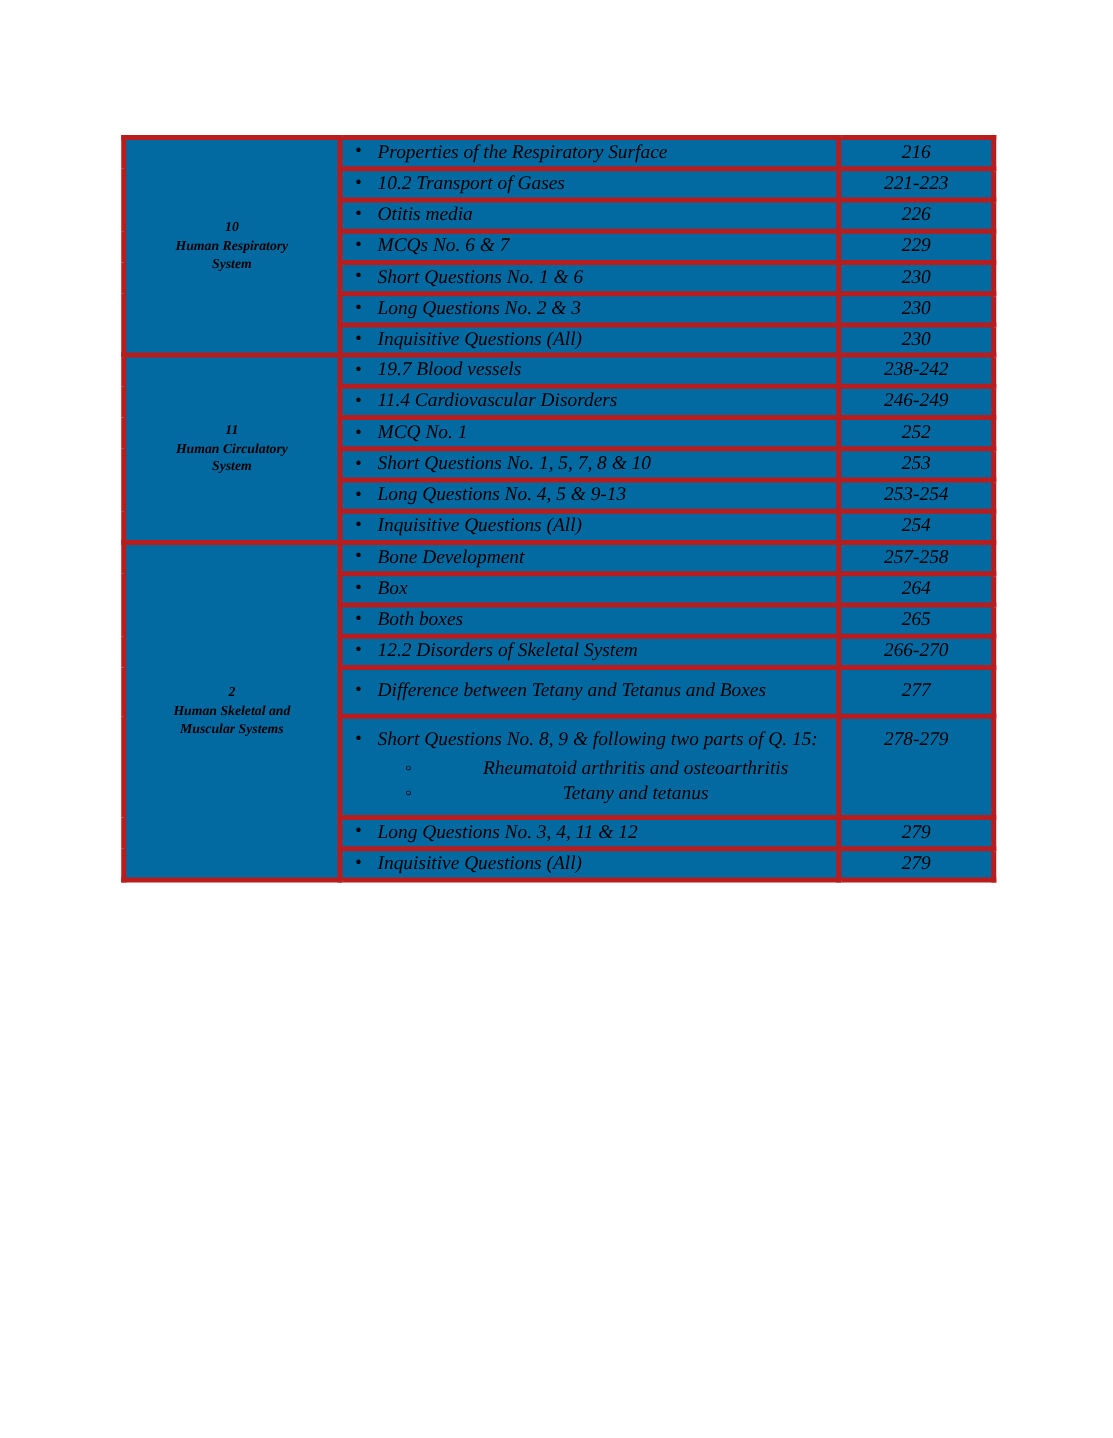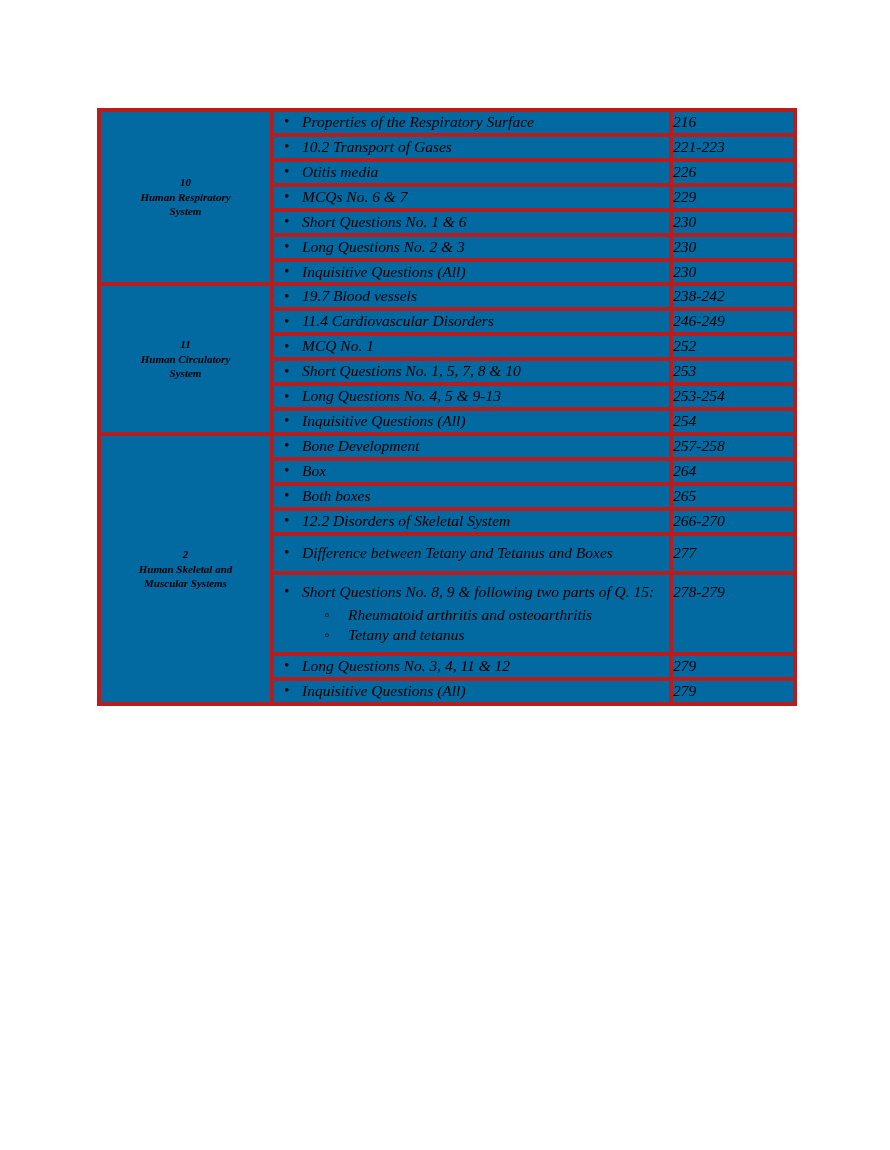--- a/index.html
+++ b/index.html
@@ -99,39 +99,40 @@
     left: 10px;
     top: -0.04em;
     font-size: 15px;
     line-height: inherit;
   }
 
   ul.subbullets {
     list-style: none;
     margin: 2px 0 0 0;
     padding: 0;
+    text-align: center;
   }
   ul.subbullets > li {
     position: relative;
     padding-left: 46px;
     margin: 0;
     line-height: 1.3;
   }
   ul.subbullets > li::before {
     content: "\25E6";
     position: absolute;
     left: 22px;
     top: 0;
     font-size: 15.5px;
     line-height: inherit;
   }
 
   
   td.page-cell {
-    text-align: left;
+    text-align: center;
     font-size: 15.5px;
     line-height: 1.35;
     padding: 6px 4px;
     vertical-align: middle;
     white-space: nowrap;
   }
   td.page-cell.topalign {
     vertical-align: top;
     padding-top: 7px;
   }

